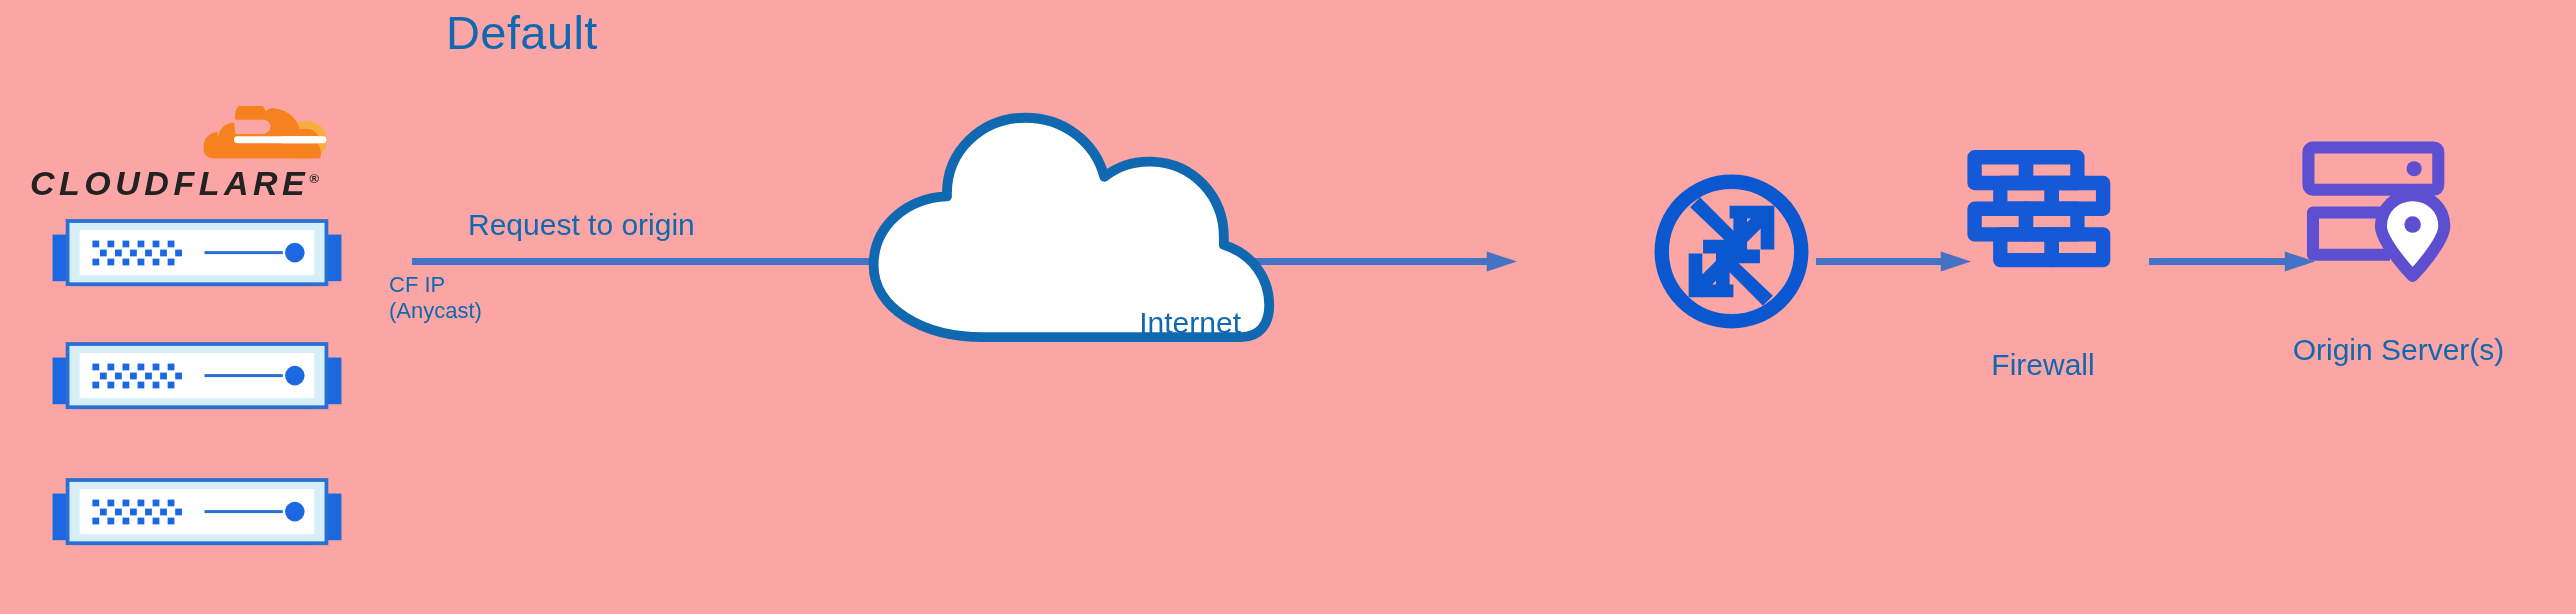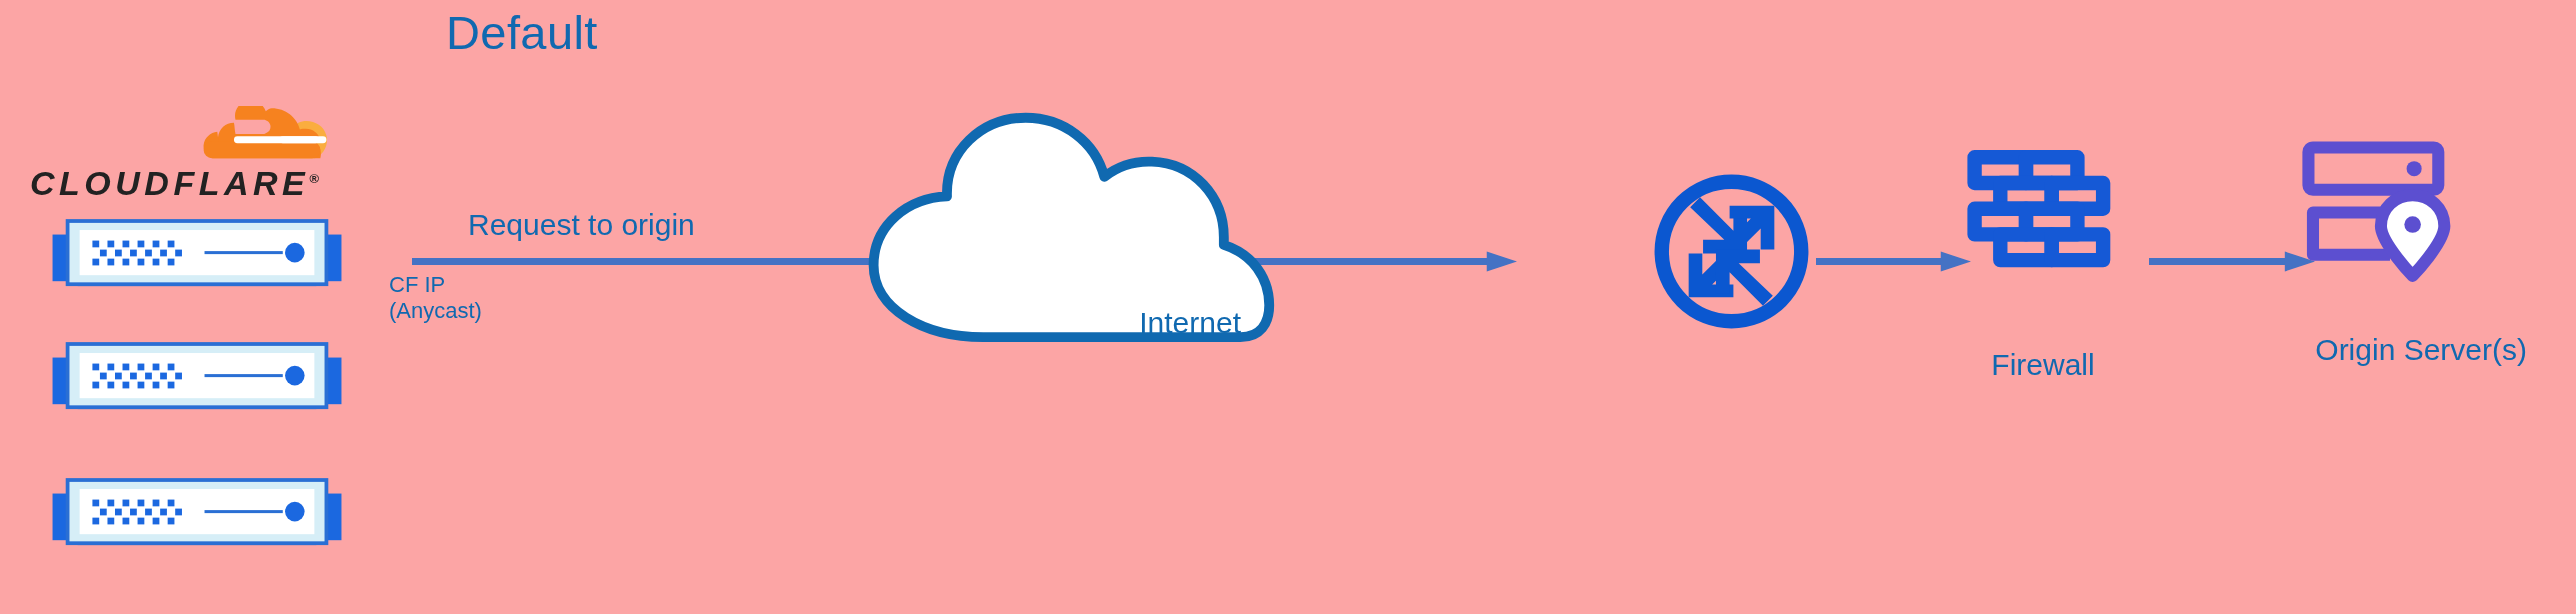--- a/index.html
+++ b/index.html
@@ -81,21 +81,21 @@
   #cpe-icon { left: 1650px; top: 170px; width: 163px; height: 163px; }
   #cpe-icon svg { display: block; width: 100%; height: 100%; }
   #cpe-label { left: 1530px; top: 341px; width: 401px; text-align: center; font-size: 30px; line-height: 1.18; white-space: normal; }
 
   #firewall-icon { left: 1964px; top: 148px; width: 155px; height: 163px; }
   #firewall-icon svg { display: block; width: 100%; height: 100%; }
   #firewall-label { left: 1899px; top: 331px; width: 288px; text-align: center; font-size: 30px; line-height: 1.18; white-space: normal; margin-top: 16px; }
 
   #origin-icon { left: 2302px; top: 140px; width: 182px; height: 151px; }
   #origin-icon svg { display: block; width: 100%; height: 100%; }
-  #origin-label { left: 2270px; top: 333px; width: 257px; text-align: right; font-size: 30px; white-space: nowrap; }
+  #origin-label { left: 2270px; top: 333px; width: 257px; text-align: center; font-size: 30px; white-space: nowrap; }
 
   #cloudflared-note { left: 2270px; top: 382px; width: 306px; height: 129px; }
   #cloudflared-icon { position: absolute; left: 0px; top: 6px; width: 70px; height: 62px; }
   #cloudflared-icon svg { display: block; width: 100%; height: 100%; }
   #cloudflared-text {
     position: absolute;
     left: 82px;
     top: 0px;
     width: 212px;
     font-size: 29px;

